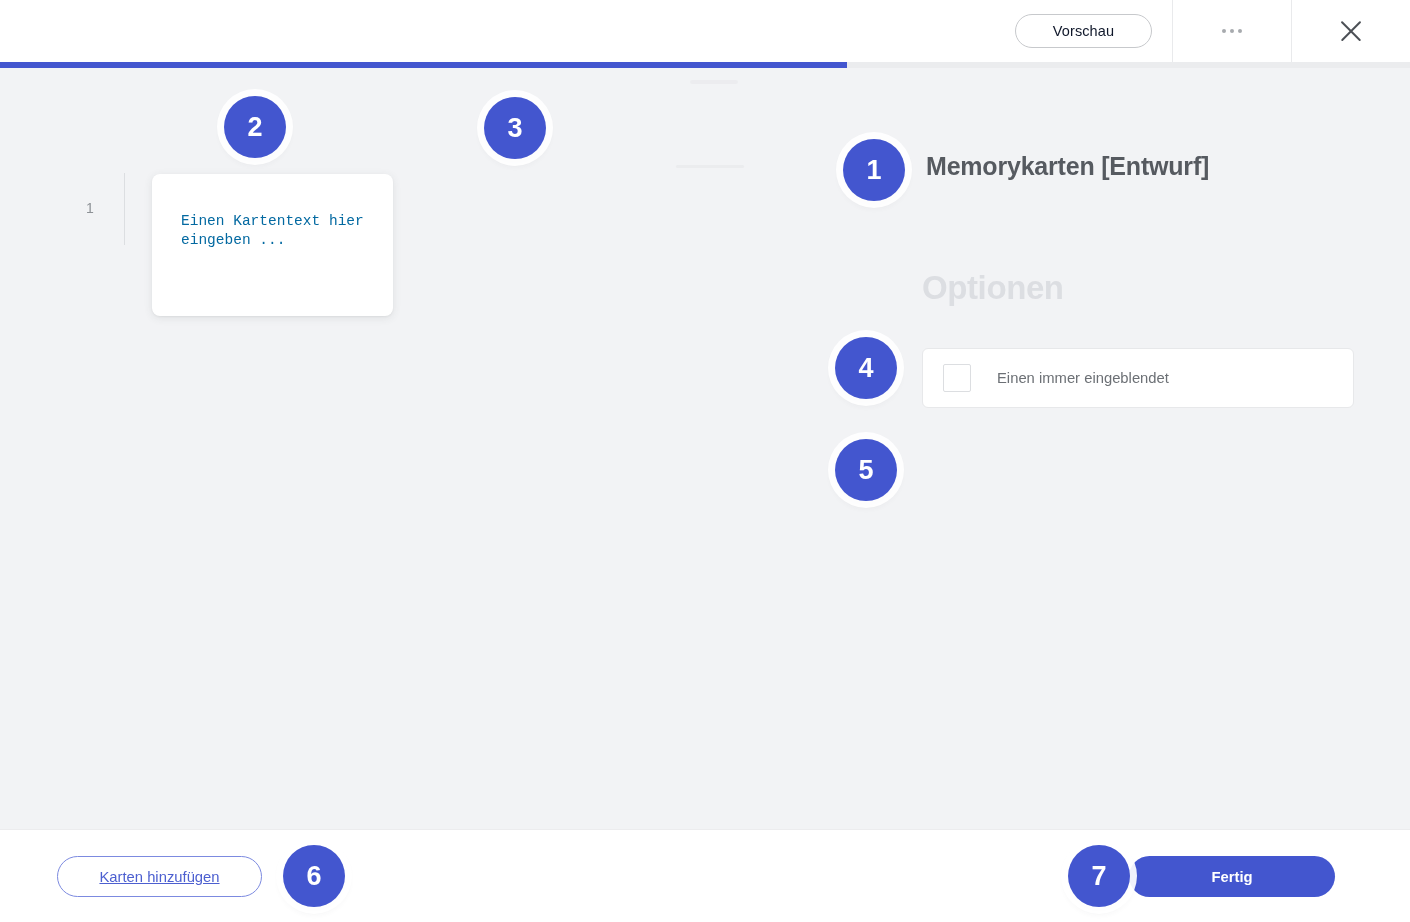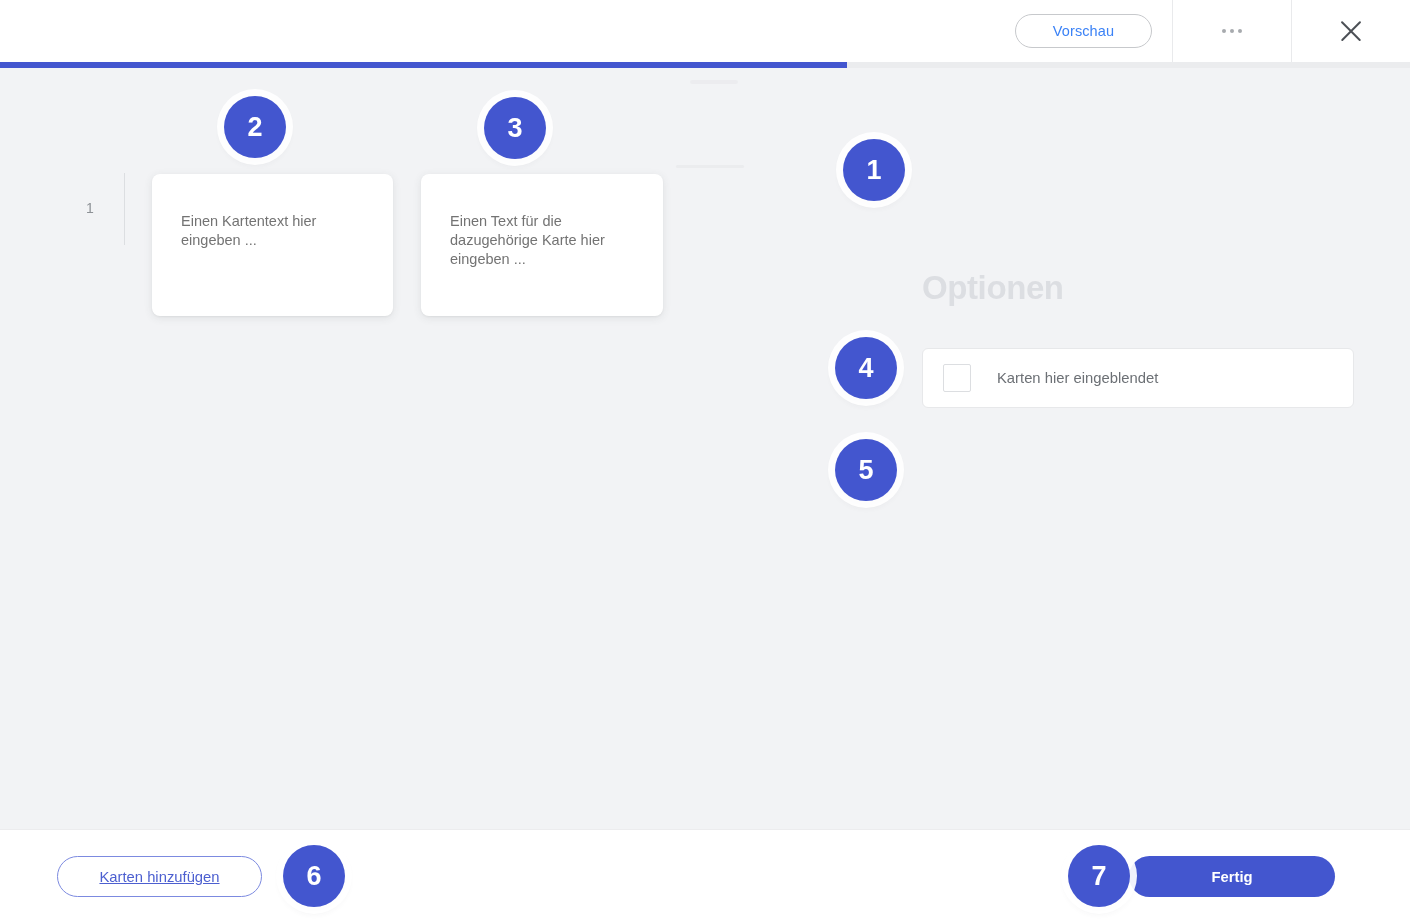--- a/index.html
+++ b/index.html
@@ -37,21 +37,21 @@
 
   .preview-btn {
     align-self: center;
     margin-right: 20px;
     min-width: 137px;
     height: 34px;
     padding: 16px 20px;
     border: 1px solid #c7c9cc;
     border-radius: 18px;
     background: #ffffff;
-    color: #3b82f6;
+    color: #0f172a;
     font-size: 14.5px;
     font-family: "Liberation Sans", sans-serif;
     letter-spacing: .1px;
     cursor: pointer;
     display: flex;
     align-items: center;
     justify-content: center;
   }
 
   .header-cell {
@@ -164,22 +164,22 @@
     border-radius: 8px;
     box-shadow: 0 2px 8px rgba(60,64,72,.10), 0 1px 2px rgba(60,64,72,.06);
     padding: 38px 26px 0 29px;
   }
   .card-1 { left: 152px; }
   .card-2 { left: 421px; width: 242px; }
 
   .card-text {
     font-size: 14.5px;
     line-height: 19px;
-    color: #737373;
-    font-family: Liberation Sans, sans-serif;
+    color: #0369a1;
+    font-family: Liberation Mono, monospace;
   }
 
   
   .panel {
     position: absolute;
     left: 838px;
     top: 68px;
     width: 572px;
     height: 761px;
   }
@@ -344,33 +344,31 @@
     <div class="ghost-block"></div>
     <div class="ghost-block2"></div>
 
     <div class="row-number">1</div>
     <div class="row-divider"></div>
 
     <div class="card card-1">
       <div class="card-text">Einen Kartentext hier eingeben ...</div>
     </div>
 
-    <div class="card card-2">
-      <div class="card-text">Einen Text für die dazugehörige Karte hier eingeben ...</div>
-    </div>
   </div>
 
   <div class="panel">
 
+    <div class="panel-title">Memorykarten [Entwurf]</div>
 
     <div class="section-heading">Optionen</div>
 
     <div class="option-row option-row-1">
       <span class="checkbox"></span>
-      <span class="option-label">Karten hier eingeblendet</span>
+      <span class="option-label">Einen immer eingeblendet</span>
     </div>
 
   </div>
 
   <div class="bottom-bar">
     <button class="add-cards-btn">Karten hinzufügen</button>
     <button class="done-btn">Fertig</button>
   </div>
 
   <div class="badge badge-1">1</div>

